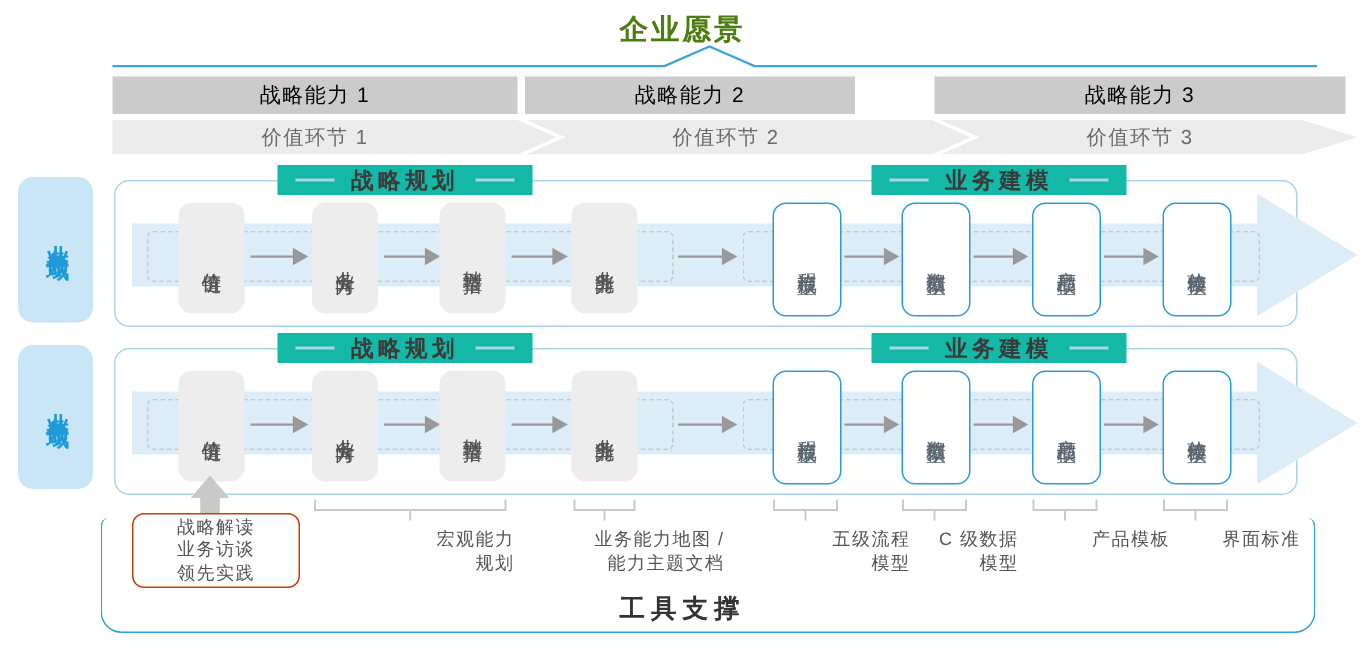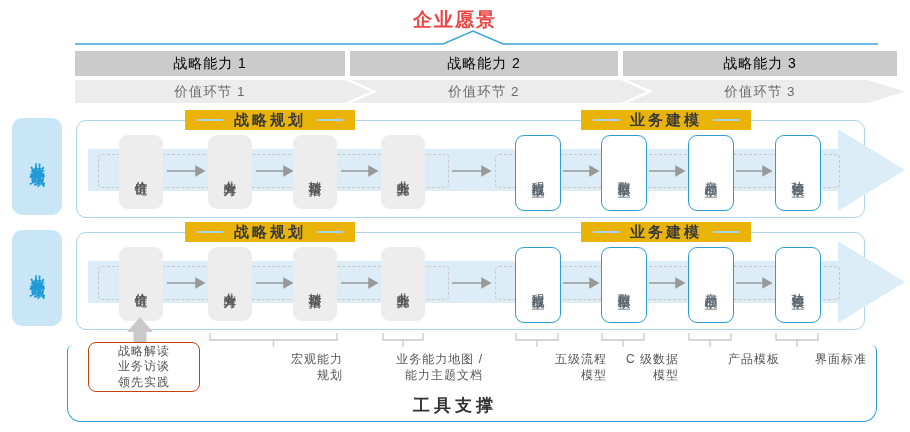--- a/index.html
+++ b/index.html
@@ -4,21 +4,21 @@
 <style>
   html,body{margin:0;padding:0;background:#fff;}
   .stage{
     position:relative;width:910px;height:432px;background:#fff;overflow:hidden;
     font-family:"Liberation Sans","DejaVu Sans",sans-serif;color:#3a3a3a;
   }
   .abs{position:absolute;}
 
   
   .top-titles{left:0;top:7px;width:910px;display:flex;justify-content:center;gap:36px;
-    font-size:19px;font-weight:bold;color:#ef4444;letter-spacing:2px;}
+    font-size:19px;font-weight:bold;color:#4d7c0f;letter-spacing:2px;}
   .caret-line{left:0;top:0;}
 
   
   .cap-bar{top:51px;height:25px;background:#cbcbcb;display:flex;align-items:center;justify-content:center;
     font-size:14px;color:#000000;font-weight:500;letter-spacing:1px;}
   
   .val-label{top:80px;height:23px;display:flex;align-items:center;justify-content:center;
     font-size:13.5px;color:#6b6b6b;letter-spacing:1px;}
 
   
@@ -30,21 +30,21 @@
   .lane{left:0;width:910px;height:98px;}
   .lane-rect{position:absolute;left:76px;top:0;width:787px;height:96px;
     border:1.5px solid #a9d4ea;border-radius:10px;background:transparent;}
   .dashseg{position:absolute;top:34px;height:32px;border:1px dashed #c7c7c7;border-radius:4px;}
   .vbox{position:absolute;top:15px;width:44px;height:74px;border-radius:9px;
     display:flex;align-items:center;justify-content:center;
     writing-mode:vertical-rl;font-size:13px;letter-spacing:1px;color:#555;line-height:1;}
   .vbox.gray{background:#ededed;}
   .vbox.blue{background:#fff;border:1.5px solid #2b9cd4;color:#5a6670;}
   .lane-title{position:absolute;top:-10px;height:20px;display:flex;align-items:center;justify-content:center;
-    gap:9px;background:#eab308;font-size:15px;font-weight:bold;color:#3a3a3a;letter-spacing:3px;}
+    gap:9px;background:#14b8a6;font-size:15px;font-weight:bold;color:#3a3a3a;letter-spacing:3px;}
   .lane-title .dash{width:26px;height:2px;background:#a9d4ea;}
   .lane-title .t{padding:0 2px;white-space:nowrap;}
 
   
   .src-box{left:88px;top:342px;width:110px;height:48px;border:1px solid #c2410c;border-radius:8px;
     background:#fff;display:flex;flex-direction:column;align-items:center;justify-content:center;
     font-size:12px;color:#555;line-height:1.28;letter-spacing:1px;}
   .note{top:351px;width:140px;text-align:right;font-size:12px;color:#555;line-height:1.35;letter-spacing:1px;}
   .note span{display:block;}
   .tool-box{left:67px;top:345px;width:808px;height:76px;border:1.5px solid #2d9fd6;border-top:none;
@@ -62,21 +62,21 @@
     <span>企业愿景</span>
   </div>
 
   <svg class="abs caret-line" width="910" height="50">
     <polyline points="75,44 443,44 473,31 503,44 878,44" fill="none" stroke="#3aa5da" stroke-width="1.5"></polyline>
   </svg>
 
   <div class="abs cap-bar" style="left:75px;width:270px">
     <span>战略能力 1</span>
   </div>
-  <div class="abs cap-bar" style="left:350px;width:268px">
+  <div class="abs cap-bar" style="left:350px;width:220px">
     <span>战略能力 2</span>
   </div>
   <div class="abs cap-bar" style="left:623px;width:274px">
     <span>战略能力 3</span>
   </div>
 
   <svg class="abs" style="left:0;top:80px" width="910" height="23">
     <polygon points="75,0 345,0 371,11.5 345,23 75,23" fill="#ececec"></polygon>
     <polygon points="351,0 621,0 647,11.5 621,23 351,23 377,11.5" fill="#ececec"></polygon>
     <polygon points="627,0 868,0 905,11.5 868,23 627,23 653,11.5" fill="#ececec"></polygon>

